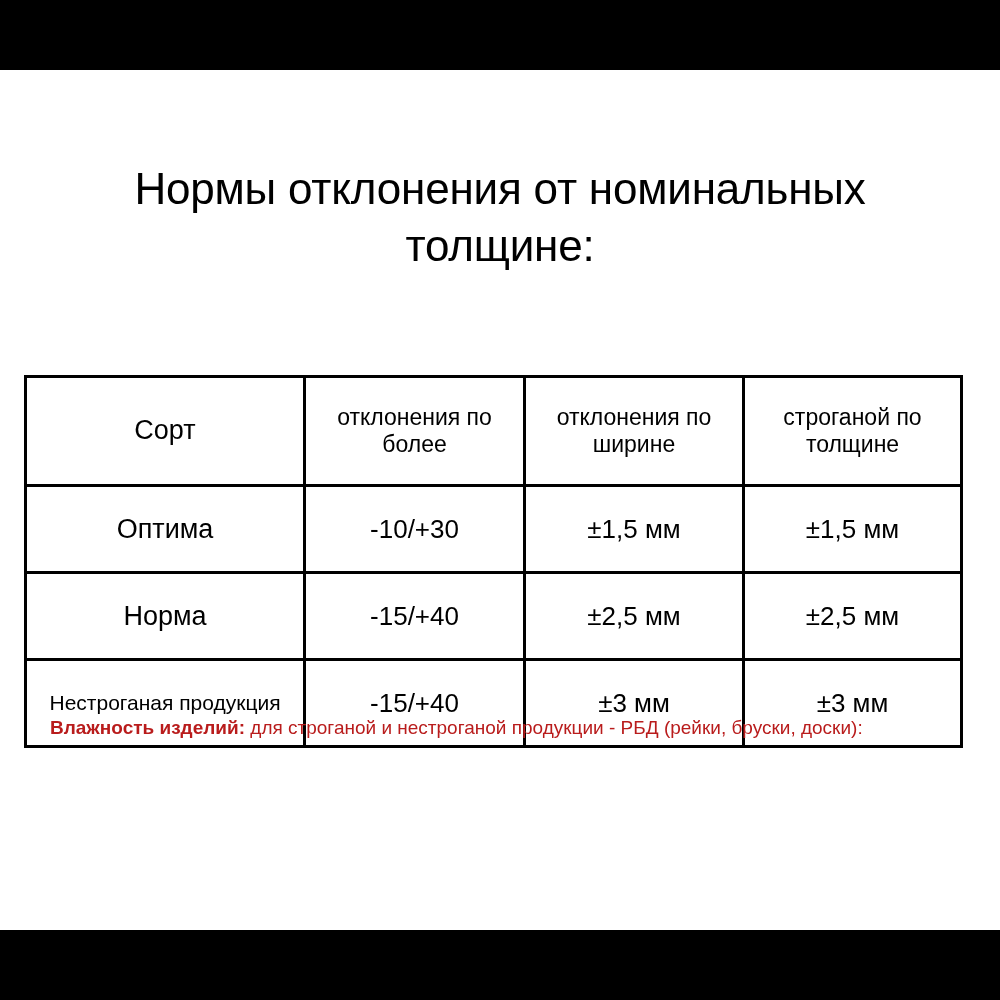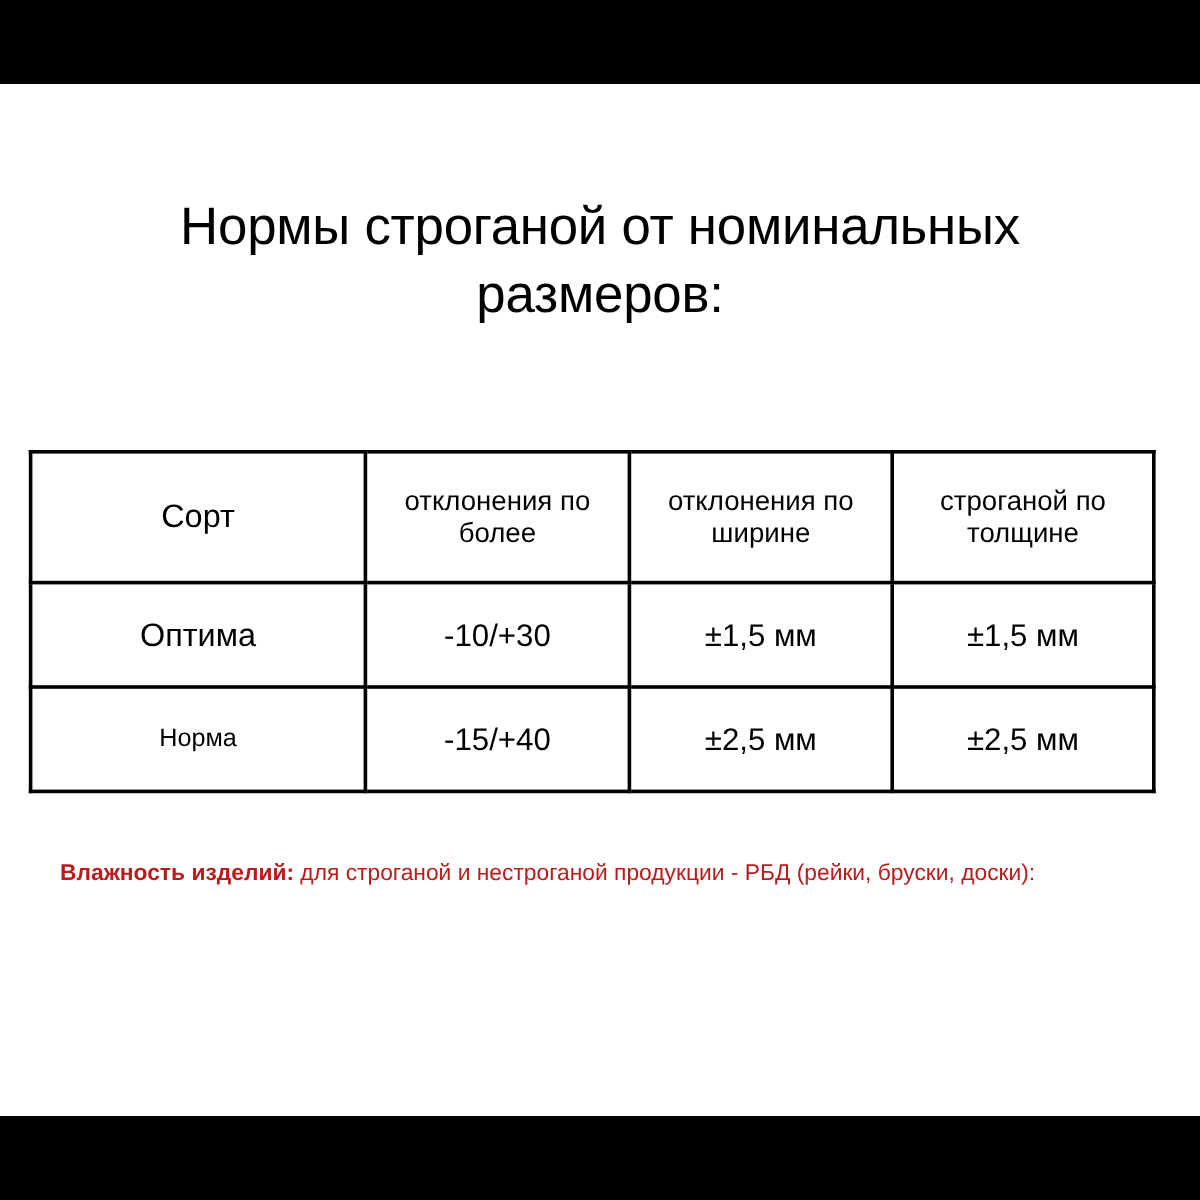--- a/index.html
+++ b/index.html
@@ -112,21 +112,21 @@
   }
 </style>
 </head>
 <body>
 
 <div class="letterbox top"></div>
 <div class="letterbox bottom"></div>
 
 <div class="slide">
 
-  <div class="title">Нормы строганой от номинальных размеров:</div>
+  <div class="title">Нормы отклонения от номинальных толщине:</div>
 
   <table class="spec-table">
     <colgroup>
       <col class="col-grade">
       <col class="col-length">
       <col class="col-width">
       <col class="col-thick">
     </colgroup>
     <thead>
       <tr>
@@ -142,20 +142,26 @@
         <td>-10/+30</td>
         <td>±1,5 мм</td>
         <td>±1,5 мм</td>
       </tr>
       <tr>
         <td class="grade-cell">Норма</td>
         <td>-15/+40</td>
         <td>±2,5 мм</td>
         <td>±2,5 мм</td>
       </tr>
+      <tr>
+        <td class="grade-cell">Нестроганая продукция</td>
+        <td>-15/+40</td>
+        <td>±3 мм</td>
+        <td>±3 мм</td>
+      </tr>
     </tbody>
   </table>
 
   <div class="footnote">
     <div class="line1"><b>Влажность изделий:</b><span> для строганой и нестроганой продукции - РБД (рейки, бруски, доски):</span></div>
   </div>
 
 </div>
 
 </body></html>

